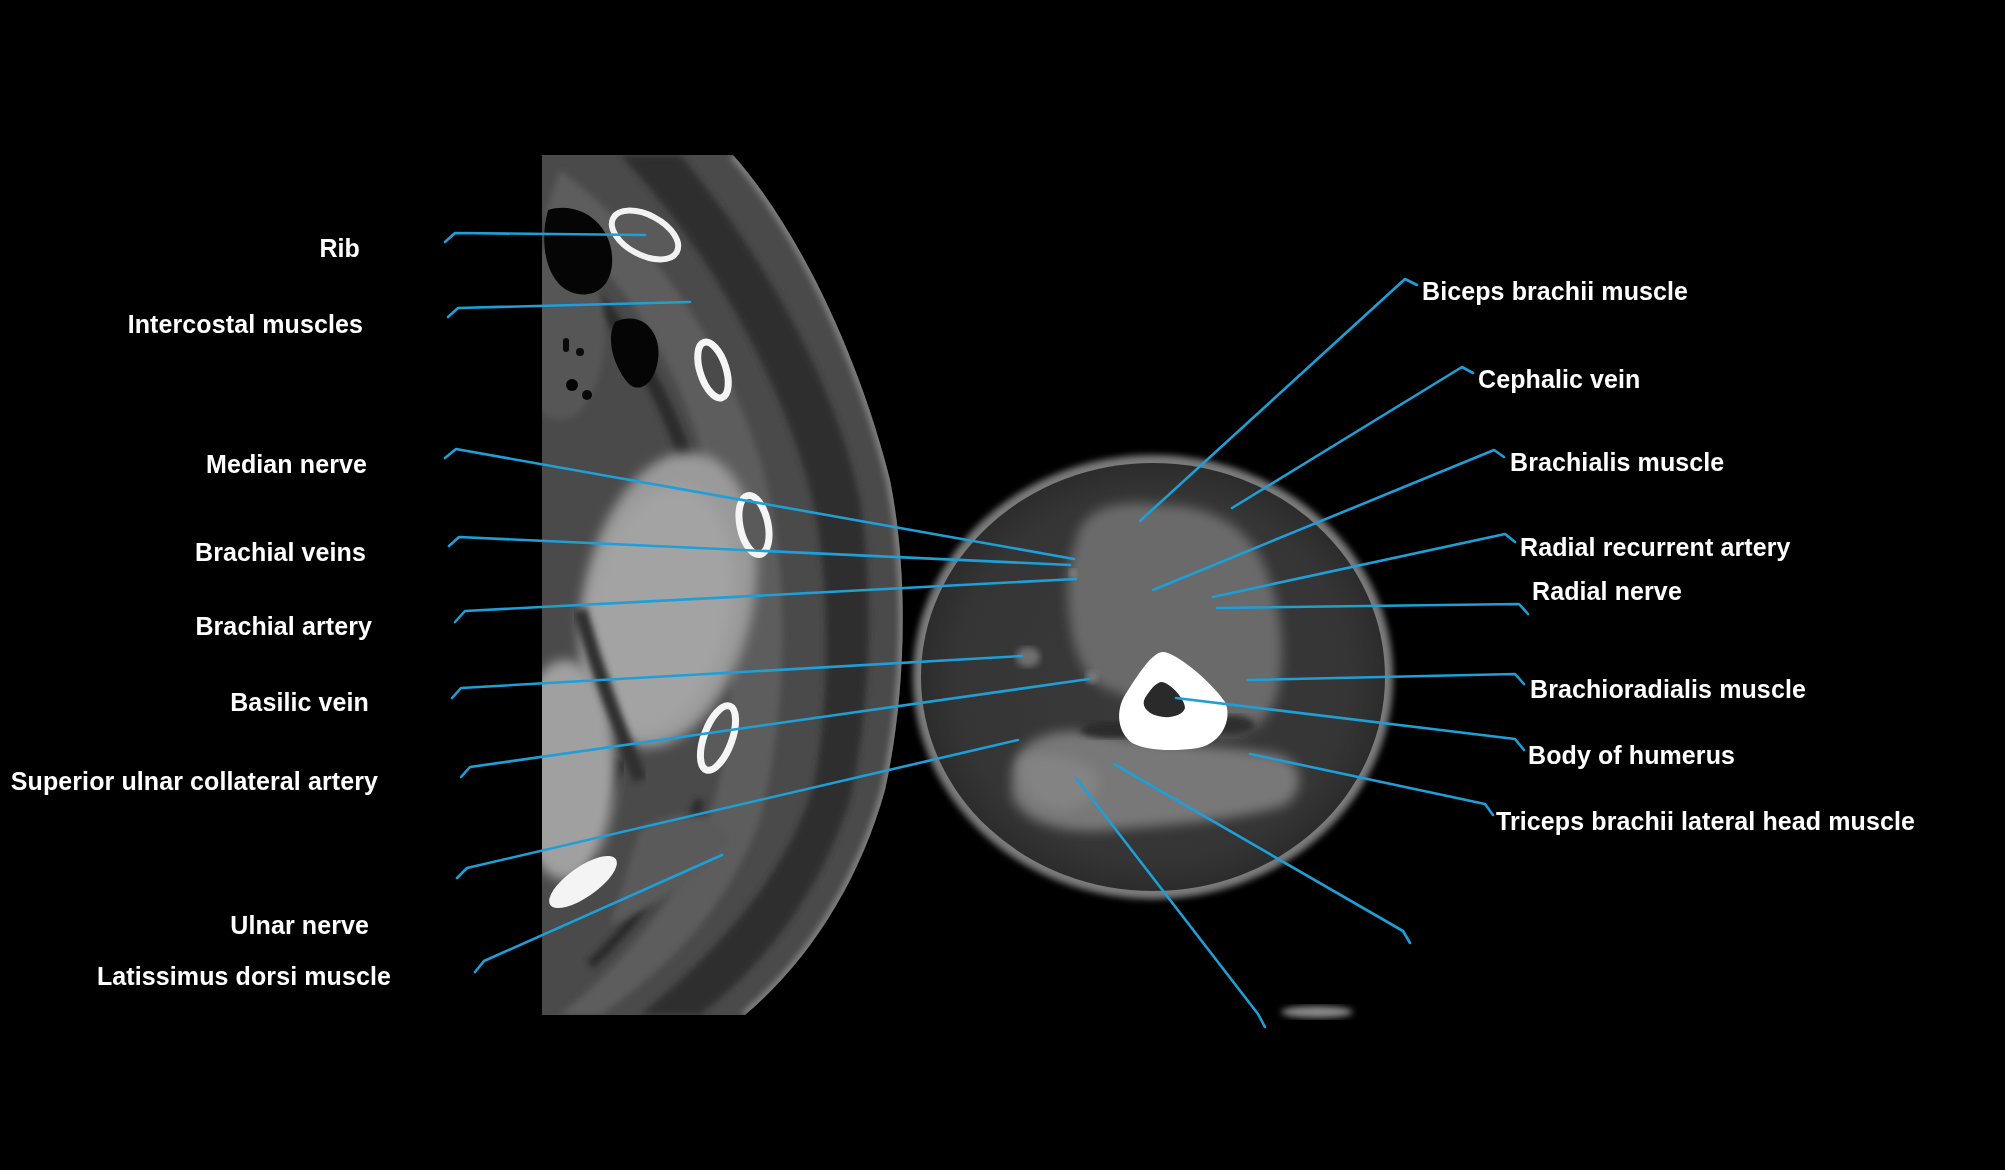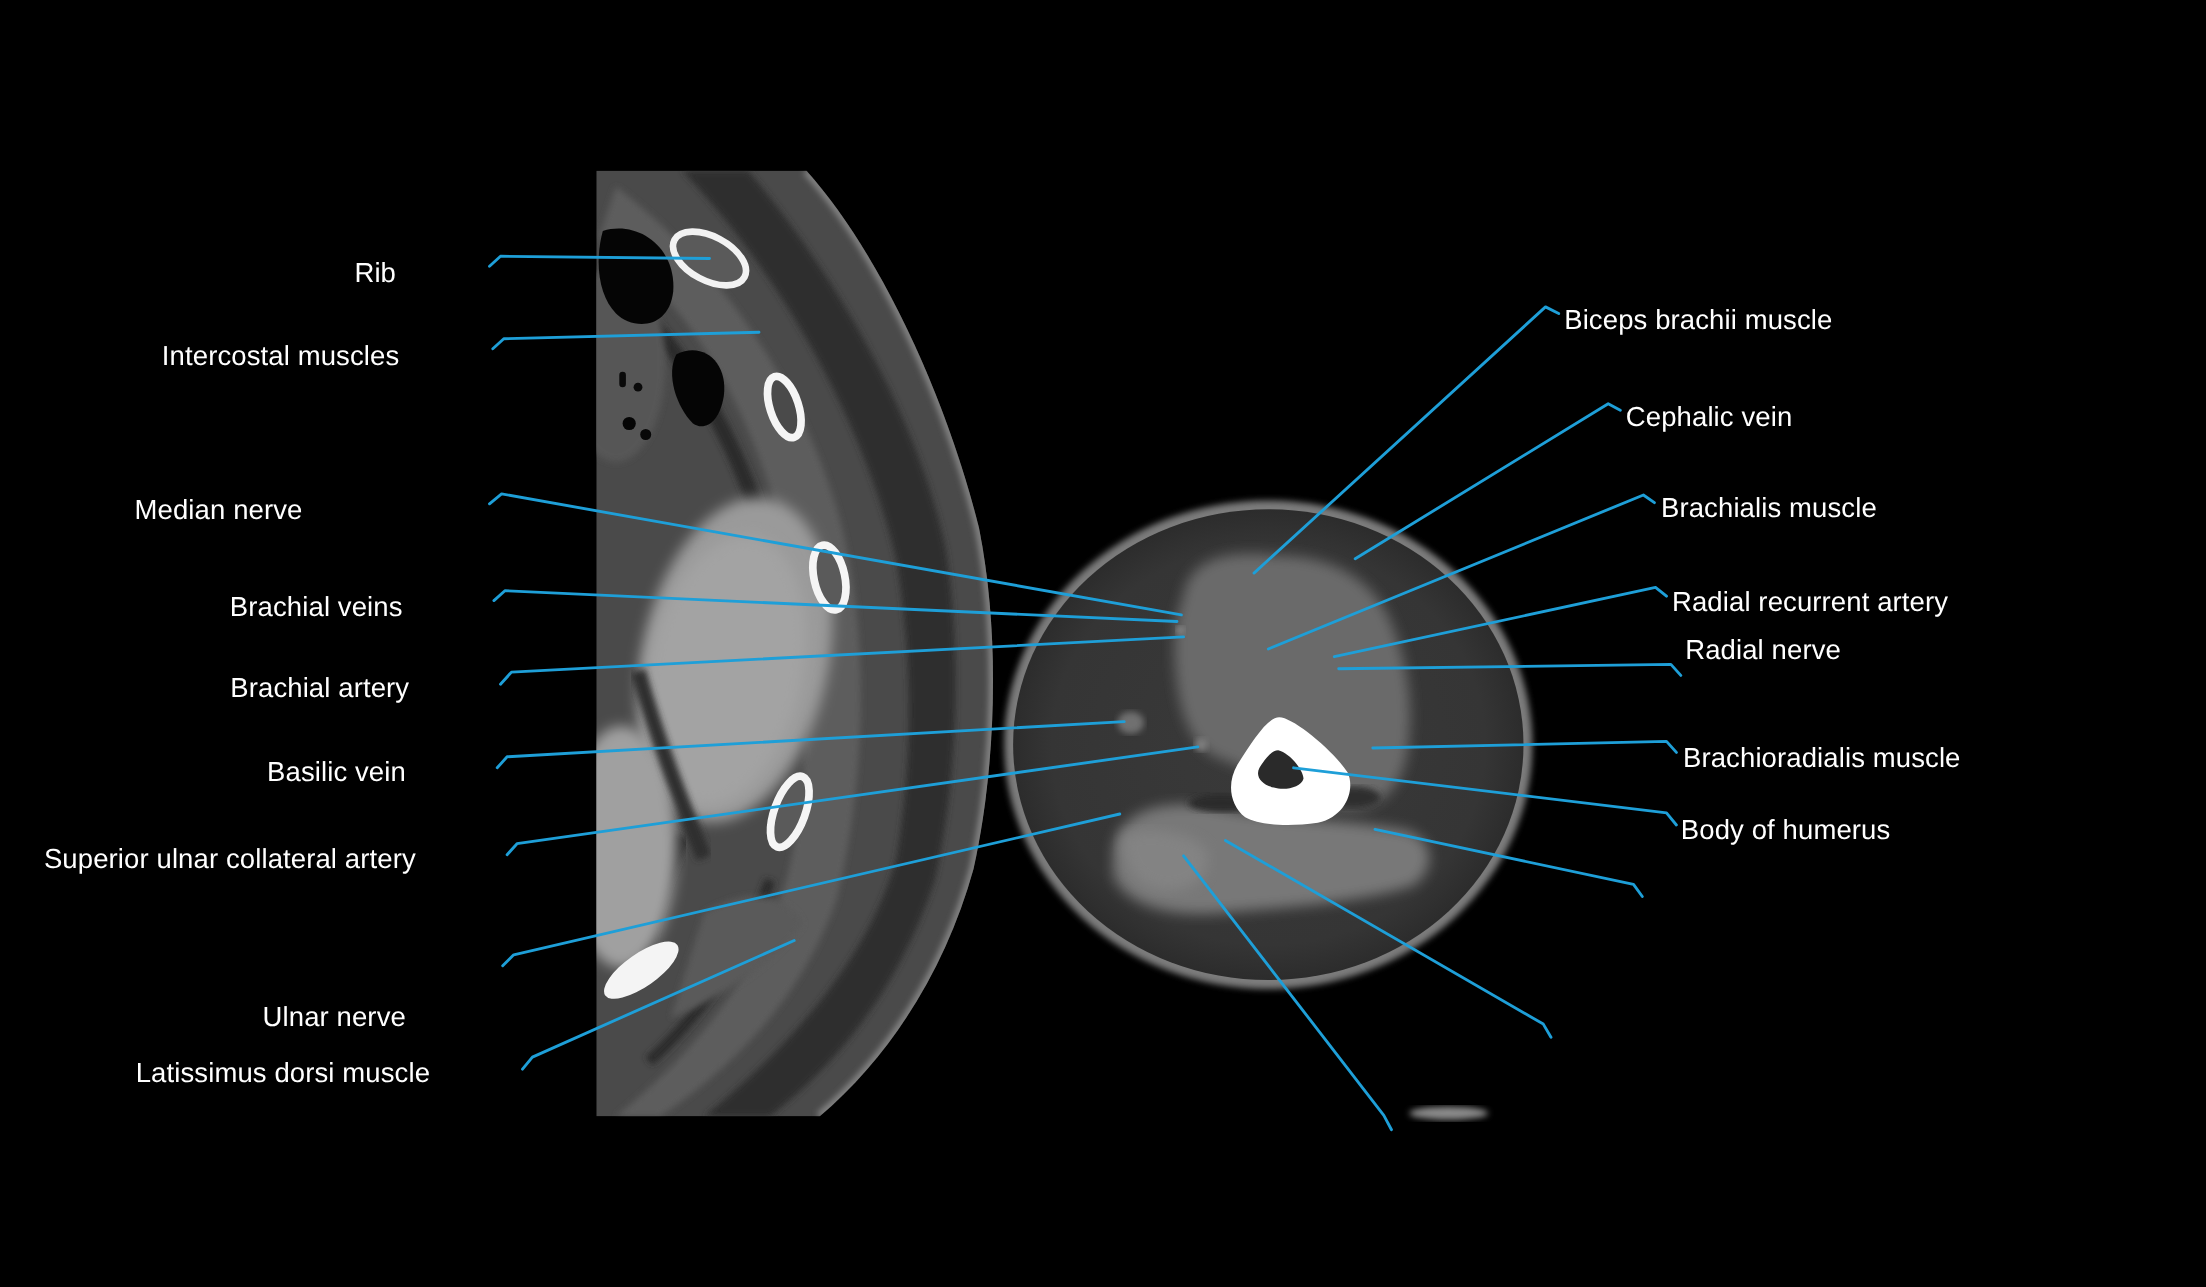--- a/index.html
+++ b/index.html
@@ -1,18 +1,18 @@
 <!DOCTYPE html>
 <html><head>
 <meta charset="utf-8">
 <style>
   html, body { margin: 0; padding: 0; background: #000; }
   body { width: 2005px; height: 1170px; position: relative; overflow: hidden;
          font-family: "Liberation Sans", "DejaVu Sans", sans-serif; }
-  #stage { position: absolute; left: 0; top: 0; width: 1927px; height: 1170px; }
+  #stage { position: absolute; left: 0; top: 0; width: 1927px; height: 1170px; font-weight: bold; }
   .lbl { position: absolute; color: #ffffff; font-size: 25px; line-height: 30px;
          white-space: nowrap; letter-spacing: 0.1px; }
   .lbl.left { text-align: right; }
   .lbl.right { text-align: left; }
 </style>
 </head>
 <body>
 
 <div id="stage">
 <svg width="2005" height="1170" viewBox="0 0 2005 1170" xmlns="http://www.w3.org/2000/svg">
@@ -122,29 +122,30 @@
     <polyline points="1524,750 1515,739 1176,698"></polyline>
     <polyline points="1493,815 1485,804 1250,754"></polyline>
     <polyline points="1410,943 1403,931 1114,764"></polyline>
     <polyline points="1265,1027 1258,1014 1076,778"></polyline>
   </g>
 </svg>
 
 
 <div class="lbl left" style="right:1567px; top:233px;">Rib</div>
 <div class="lbl left" style="right:1564px; top:309px;">Intercostal muscles</div>
-<div class="lbl left" style="right:1652px; top:449px;">Median nerve</div>
+<div class="lbl left" style="right:1560px; top:449px;">Median nerve</div>
 <div class="lbl left" style="right:1561px; top:537px;">Brachial veins</div>
 <div class="lbl left" style="right:1555px; top:611px;">Brachial artery</div>
 <div class="lbl left" style="right:1558px; top:687px;text-align:center;">Basilic vein</div>
 <div class="lbl left" style="right:1549px; top:766px;text-align:center;">Superior ulnar collateral artery</div>
 <div class="lbl left" style="right:1558px; top:910px;">Ulnar nerve</div>
 <div class="lbl left" style="right:1536px; top:961px;text-align:right;">Latissimus dorsi muscle</div>
 
 
 <div class="lbl right" style="left:1422px; top:276px;">Biceps brachii muscle</div>
 <div class="lbl right" style="left:1478px; top:364px;">Cephalic vein</div>
 <div class="lbl right" style="left:1510px; top:447px;">Brachialis muscle</div>
 <div class="lbl right" style="left:1520px; top:532px;">Radial recurrent artery</div>
 <div class="lbl right" style="left:1532px; top:576px;text-align:right;">Radial nerve</div>
 <div class="lbl right" style="left:1530px; top:674px;">Brachioradialis muscle</div>
 <div class="lbl right" style="left:1528px; top:740px;">Body of humerus</div>
+<div class="lbl right" style="left:1496px; top:806px;">Triceps brachii lateral head muscle</div>
 </div>
 
 </body></html>

